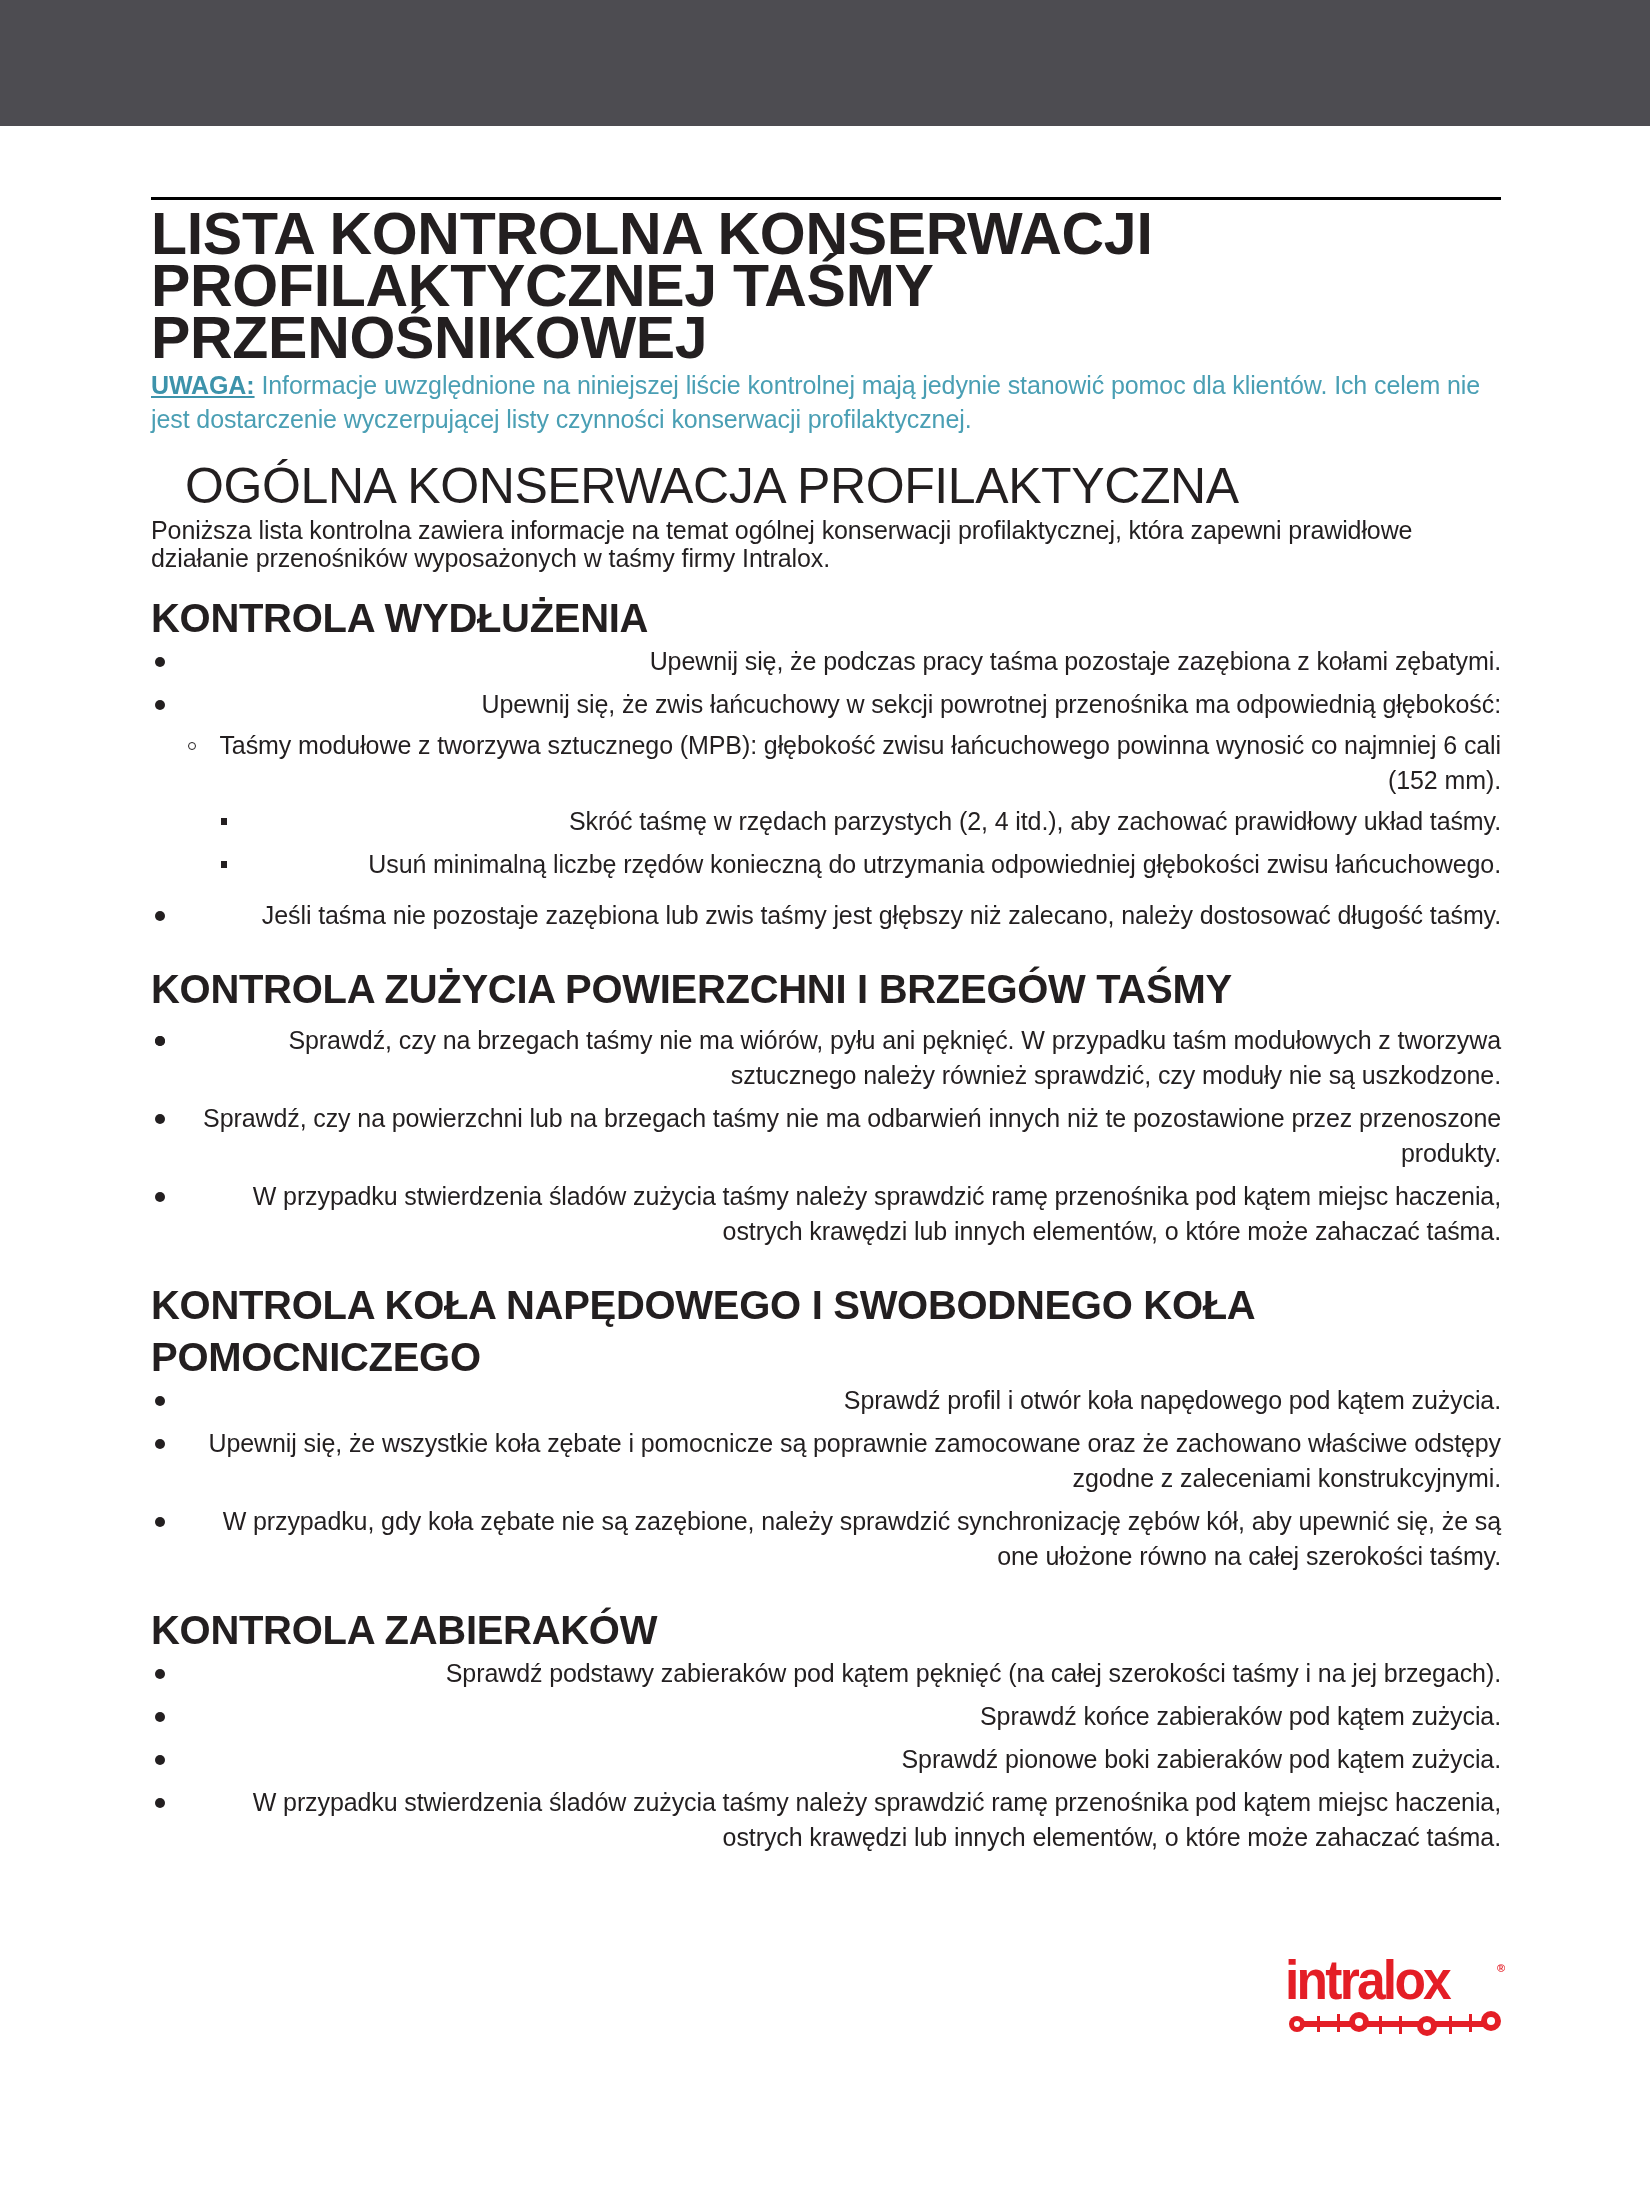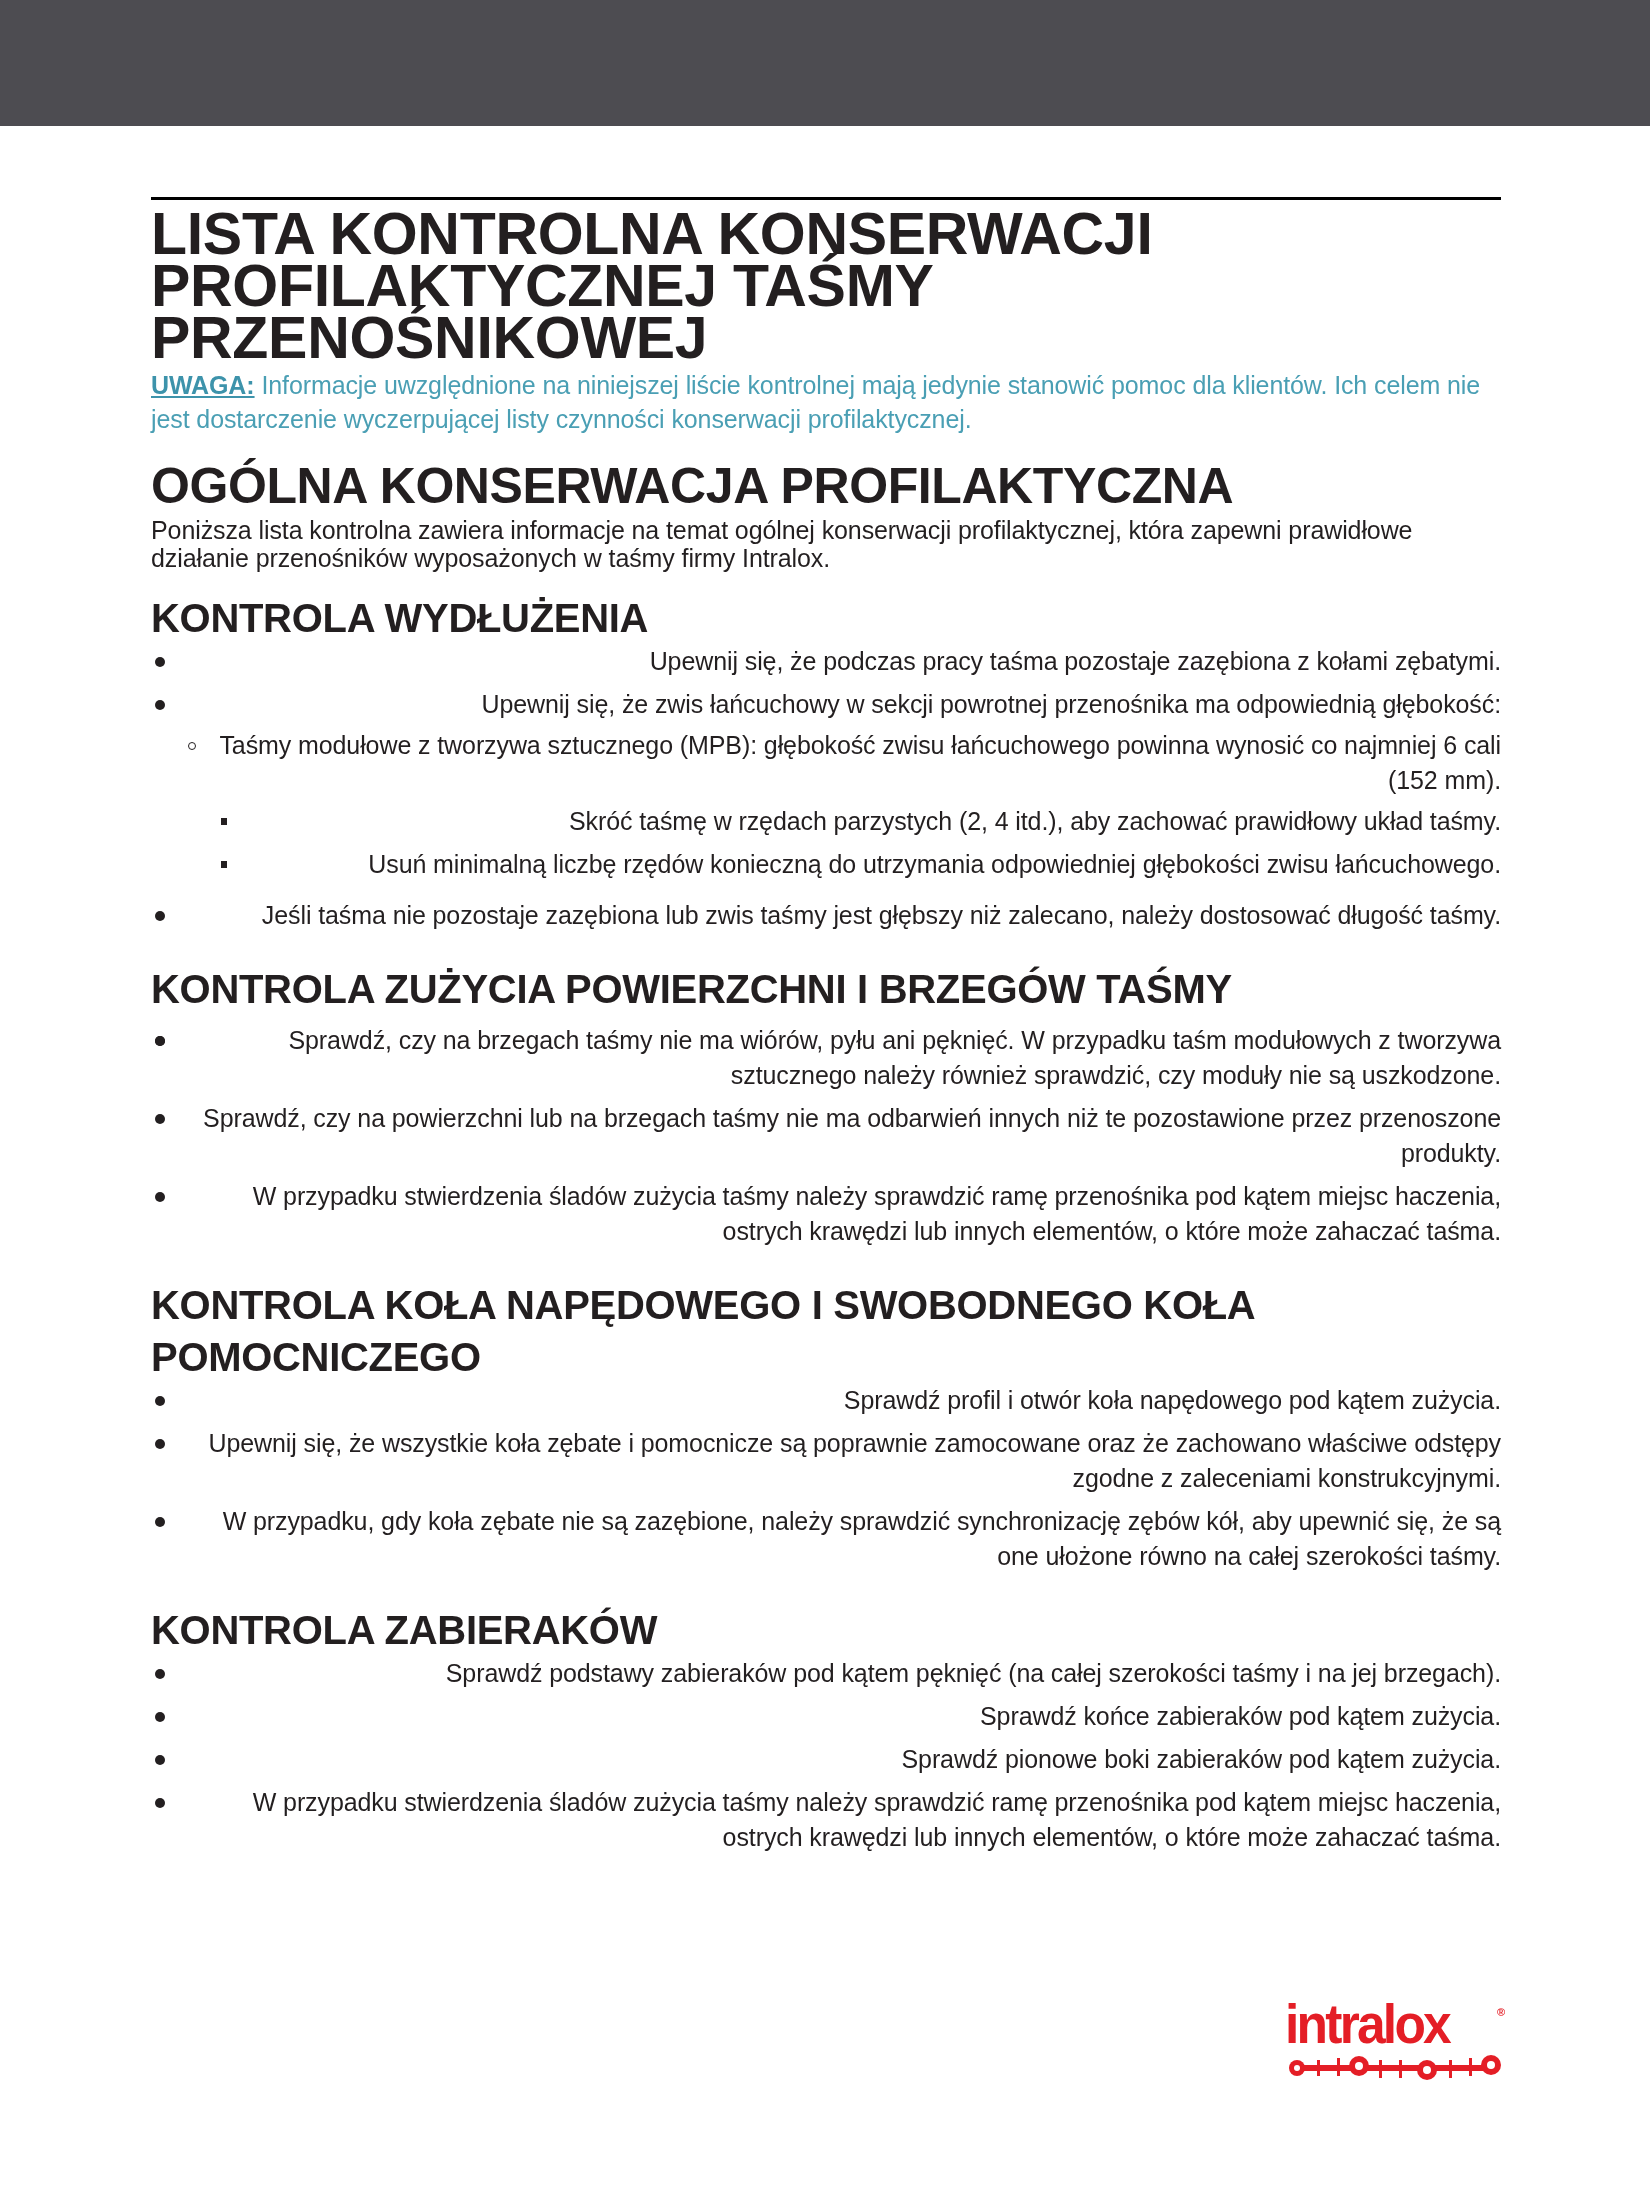--- a/index.html
+++ b/index.html
@@ -14,22 +14,23 @@
     h1.doc-title {
       font-size: 59px; font-weight: bold; line-height: 52px; letter-spacing: -0.3px;
       color: #231f20; margin-top: 8px;
     }
     .notice {
       font-size: 25px; line-height: 34px; color: #4a9fb4; margin-top: 4px; letter-spacing: -0.1px;
     }
     .notice b { font-weight: bold; color: #3d93ab; text-decoration: underline; }
 
     h2.section-title {
-      font-size: 50px; font-weight: bold; line-height: 56px; letter-spacing: -0.4px;
+      font-size: 50px; font-weight: normal; line-height: 56px; letter-spacing: -0.4px;
       margin-top: 22px;
+      margin-left: 34px;
     }
     .intro { font-size: 25px; line-height: 28px; margin-top: 2px; letter-spacing: -0.1px; }
 
     h3.sub-title {
       font-size: 40px; font-weight: bold; line-height: 52px; letter-spacing: -0.3px;
       margin-top: 22px;
     }
     h3.sub-title.first { margin-top: 20px; }
 
     ul.lvl1 { list-style: none; margin-top: 0; text-align: right; }
@@ -47,21 +48,21 @@
       position: absolute; left: 7px; top: 14px; width: 8px; height: 8px; border-radius: 50%;
       border: 1.5px solid #231f20; background: transparent;
     }
     ul.lvl3 { list-style: none; margin-top: 6px; }
     ul.lvl3 > li { position: relative; padding-left: 32px; margin-top: 8px; }
     ul.lvl3 > li:first-child { margin-top: 0; }
     .bullet-square {
       position: absolute; left: 10px; top: 14px; width: 6px; height: 7px; background: #231f20;
     }
 
-    .logo { position: absolute; left: 1285px; top: 1996px; width: 225px; height: 92px; }
+    .logo { position: absolute; left: 1285px; top: 1952px; width: 225px; height: 92px; }
     .logo-word {
       font-family: "Liberation Sans", sans-serif; font-weight: bold; font-size: 56px; color: #e41e26;
       letter-spacing: -3px; line-height: 56px; display: inline-block; transform: scaleX(0.92); transform-origin: left;
     }
     .logo-reg { position: absolute; left: 212px; top: 10px; font-size: 11px; color: #e41e26; font-weight: bold; }
     .logo-chain { position: absolute; left: 2px; top: 54px; }
   </style>
 </head>
 <body>
 

